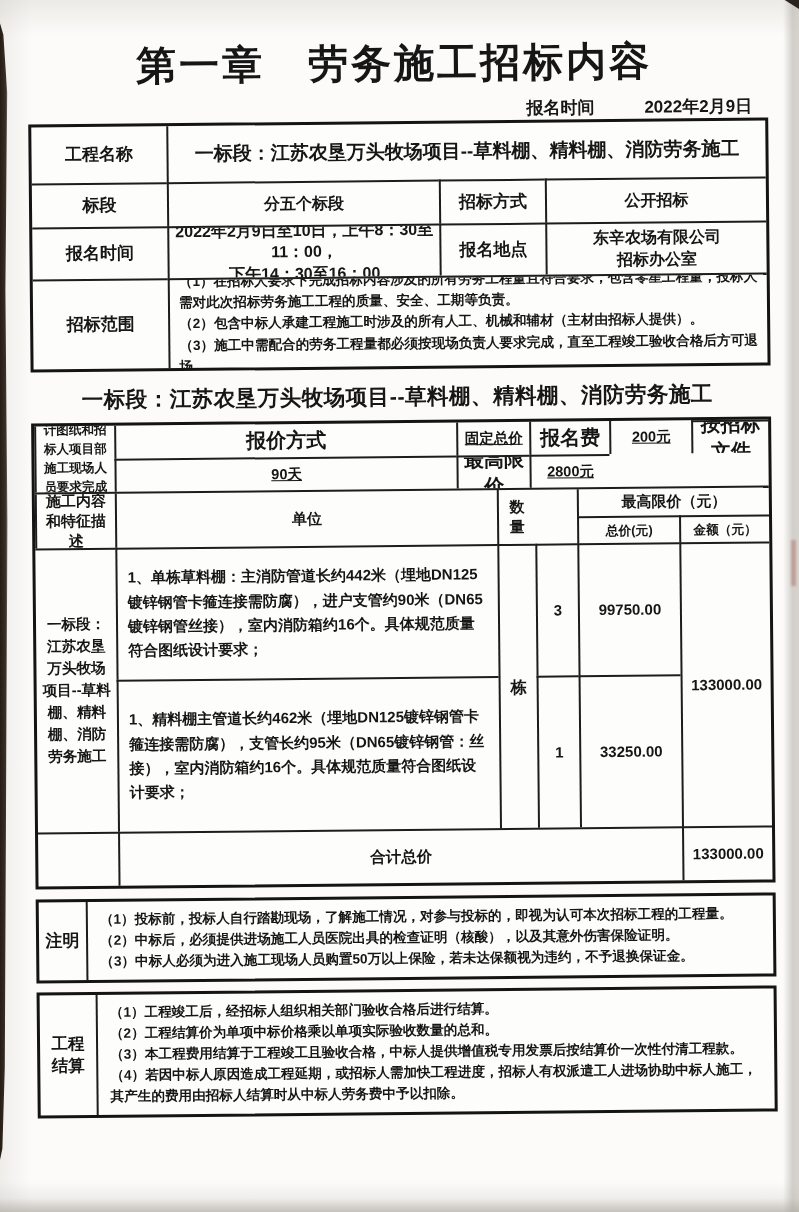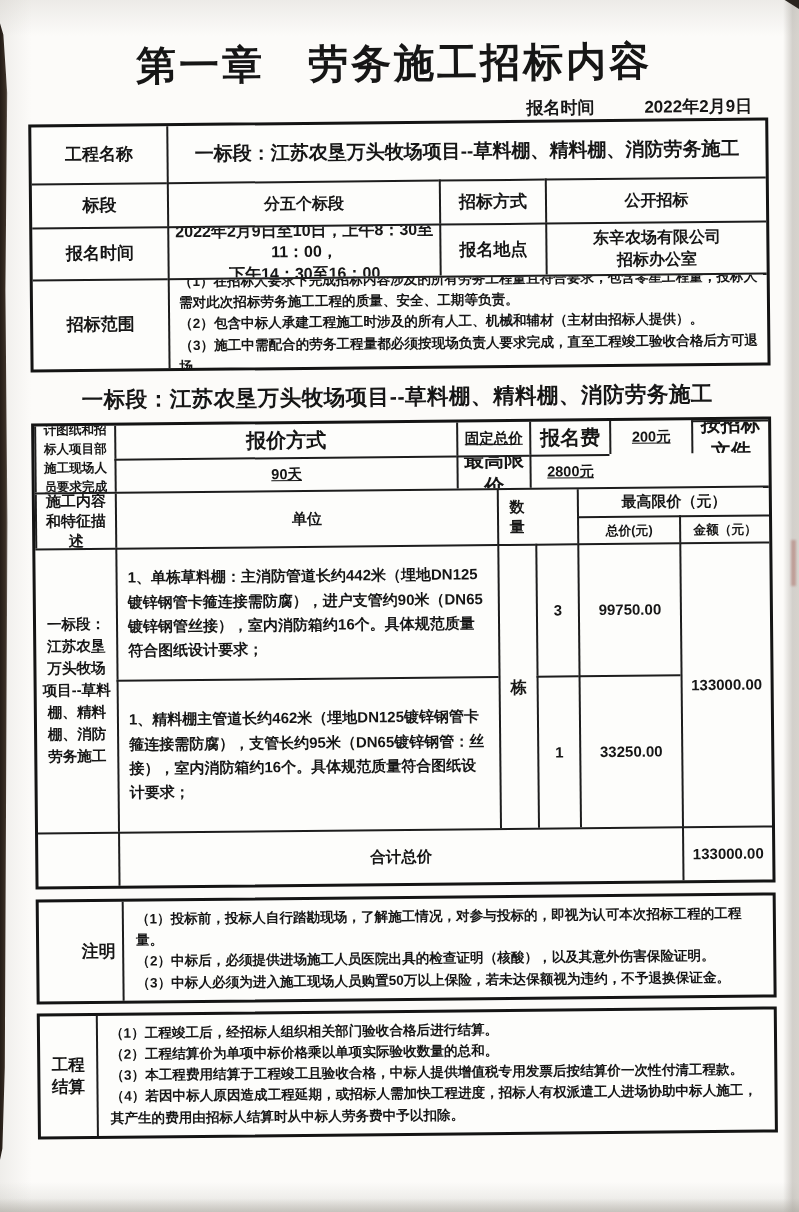--- a/index.html
+++ b/index.html
@@ -118,21 +118,21 @@
 
   
   .flexbox{display:flex;align-items:stretch;}
   .fb-label{
     display:flex;align-items:center;justify-content:center;text-align:center;
     border-right:2.5px solid #1d1d1d;font-weight:bold;
   }
   .fb-body{flex:1;padding:7px 10px 7px 12px;}
   .fb-item{font-size:13.6px;font-weight:600;line-height:1.56;overflow-wrap:anywhere;}
   .notes-box{margin-top:10px;}
-  .notes-box .fb-label{width:47px;font-size:17px;padding-left:36px;}
+  .notes-box .fb-label{width:47px;font-size:17px;}
   .settle-box{margin-top:9px;}
   .settle-box .fb-label{width:56px;font-size:16.5px;line-height:1.3;}
   .fb-label .two-line{width:36px;}
 </style>
 </head>
 <body>
 
 <div class="page">
   <div class="content">
 

